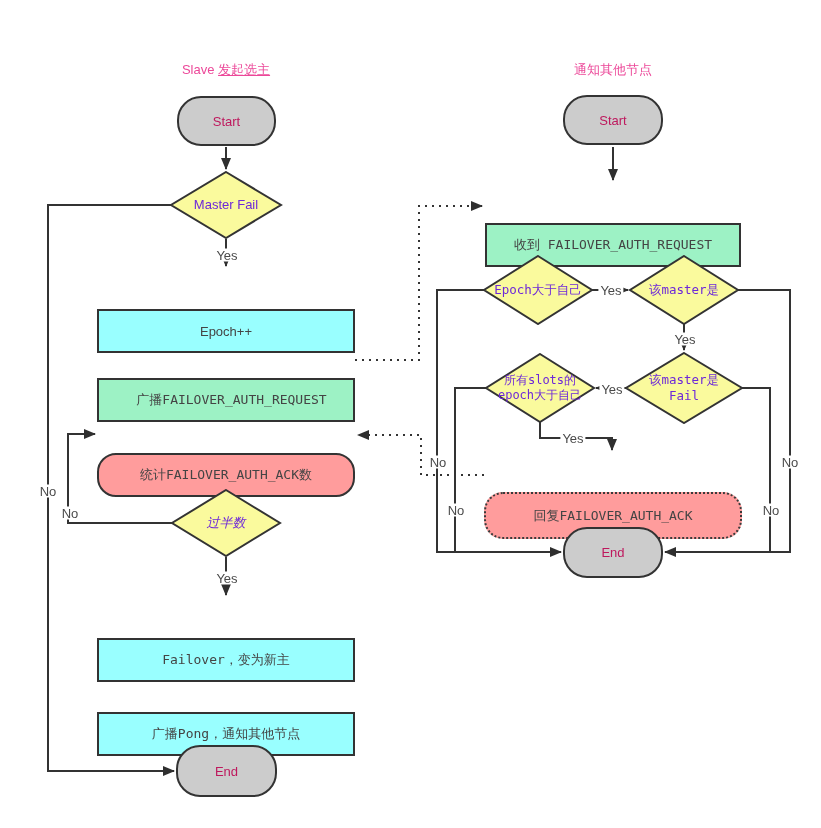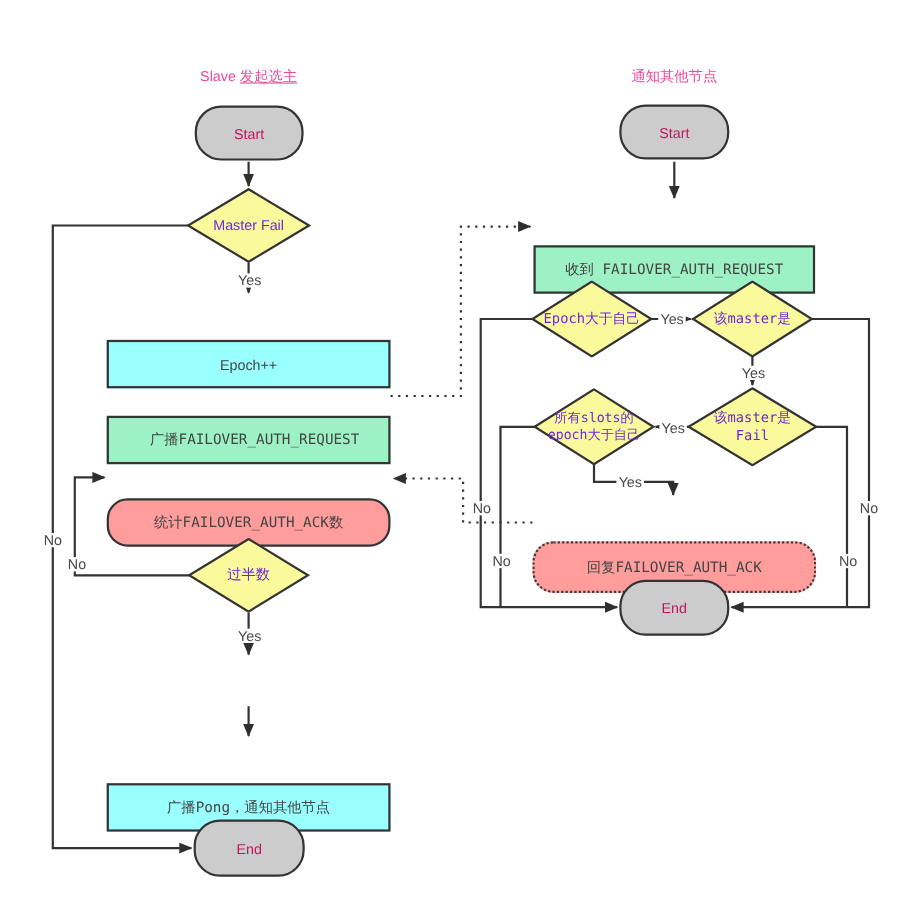--- a/index.html
+++ b/index.html
@@ -94,27 +94,30 @@
   </div>
 
   <div class="node proc green mono" style="left:97px;top:338px;width:258px;height:44px;padding-left:11px;">
     <span>广播FAILOVER_AUTH_REQUEST</span>
   </div>
 
   <div class="node proc red mono" style="left:97px;top:413px;width:258px;height:44px;">
     <span>统计FAILOVER_AUTH_ACK数</span>
   </div>
 
-  <div class="node diamond mono" style="left:170px;top:489px;width:112px;height:68px;">
+  <div class="node diamond mono" style="left:170px;top:489px;width:112px;height:68px;font-style:italic;">
     <svg viewBox="0 0 112 68">
         <polygon class="dshape" points="56,1 110,34 56,67 2,34"></polygon>
       </svg>
     <span class="dlabel">过半数</span>
   </div>
 
+  <div class="node proc cyan mono" style="left:97px;top:598px;width:258px;height:44px;">
+    <span>Failover，变为新主</span>
+  </div>
 
   <div class="node proc cyan mono" style="left:97px;top:672px;width:258px;height:44px;">
     <span>广播Pong，通知其他节点</span>
   </div>
 
   <div class="node terminal" style="left:176px;top:745px;width:101px;height:52px;">
     <span>End</span>
   </div>
 
   <div class="node terminal" style="left:563px;top:95px;width:100px;height:50px;">

